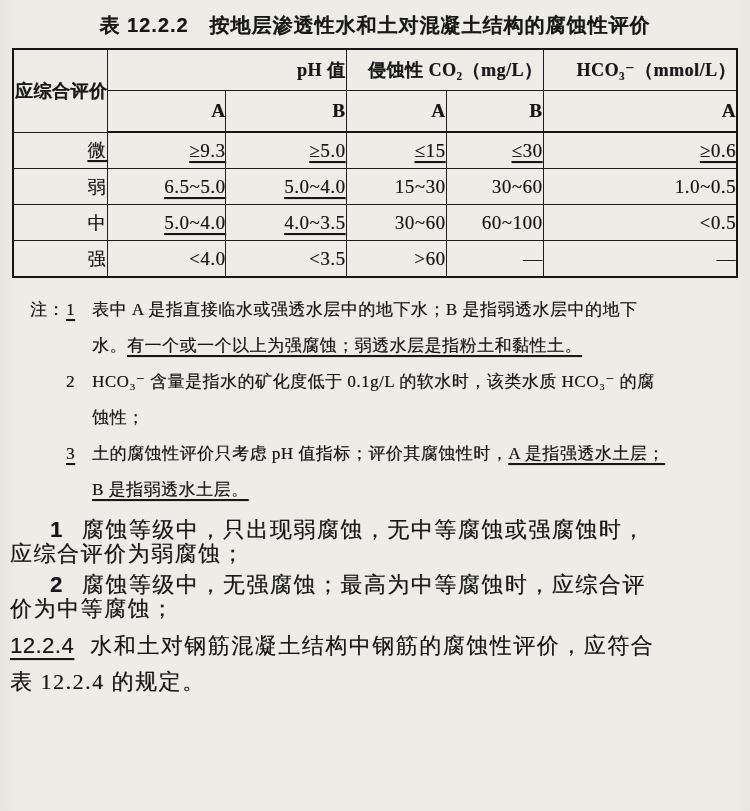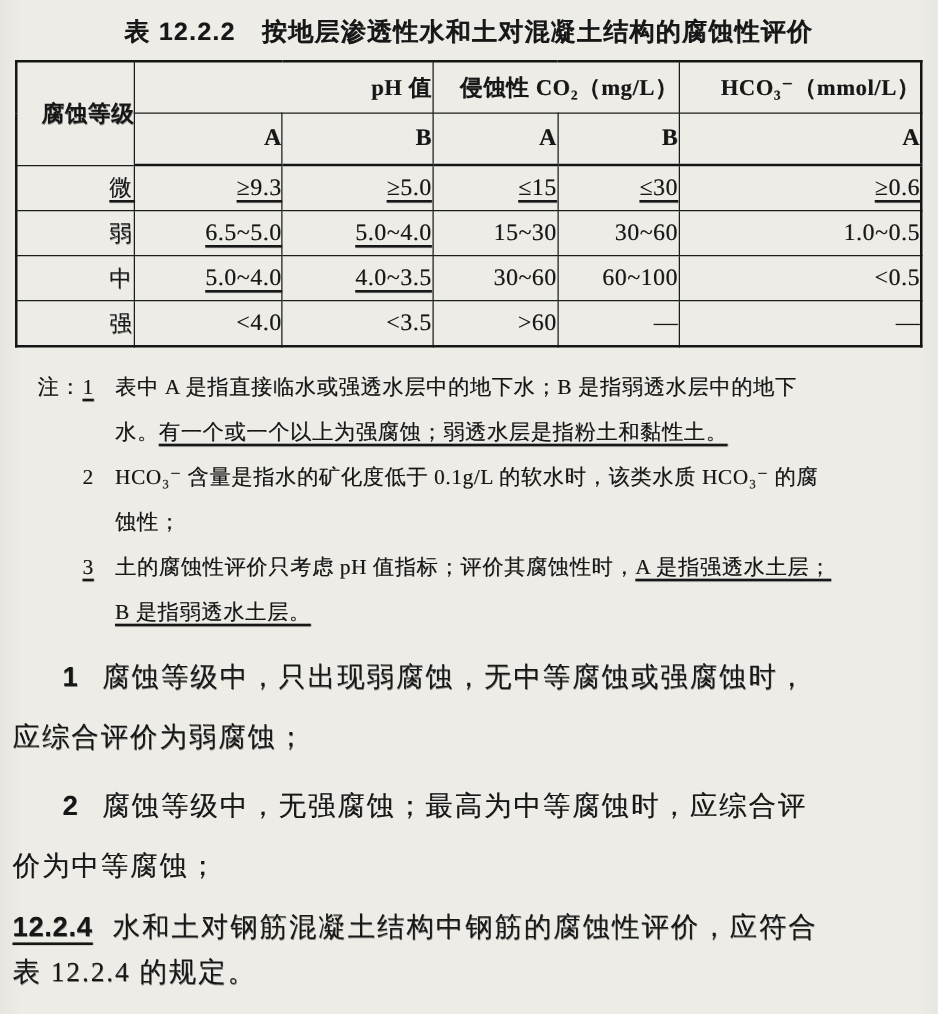--- a/index.html
+++ b/index.html
@@ -14,46 +14,46 @@
   .ctab thead th.sub{font-size:19px;}
   .ctab tbody td{font-size:19px;height:35px;letter-spacing:0.5px;}
   .ctab tbody td.grade{font-size:18px;letter-spacing:2px;}
   .u{text-decoration:underline;text-decoration-thickness:1.5px;text-underline-offset:4px;}
   .notes{margin:14px 6px 0 30px;font-size:17px;line-height:36px;letter-spacing:0.5px;}
   .note{position:relative;padding-left:62px;}
   .note span{white-space:pre-line;}
   .note-prefix{position:absolute;left:0;top:0;white-space:normal;}
   .note-marker{position:absolute;left:36px;top:0;white-space:normal;}
   .paras{margin:10px 10px 0;}
-  .para{font-size:22px;line-height:48px;margin:0 0 7px;text-indent:40px;letter-spacing:1.5px;}
+  .para{font-size:22px;line-height:24px;margin:0 0 7px;text-indent:40px;letter-spacing:1.5px;}
   .para span{white-space:pre-line;}
   .pnum{font-family:"Liberation Sans","DejaVu Sans",sans-serif;font-weight:700;margin-right:18px;}
   .section{font-size:22px;line-height:36px;margin:6px 10px 0;letter-spacing:1.5px;}
   .section span{white-space:pre-line;}
-  .secnum{font-family:"Liberation Sans","DejaVu Sans",sans-serif;font-weight:700;text-decoration:underline;text-decoration-thickness:2px;text-underline-offset:5px;margin-right:16px;letter-spacing:0.5px;}
+  .secnum{font-family:"Liberation Sans","DejaVu Sans",sans-serif;font-weight:400;text-decoration:underline;text-decoration-thickness:2px;text-underline-offset:5px;margin-right:16px;letter-spacing:0.5px;}
 </style>
 </head>
 <body>
 
 <div class="page">
 
   <p class="title">表 12.2.2　按地层渗透性水和土对混凝土结构的腐蚀性评价</p>
 
   <table class="ctab">
     <colgroup>
       <col style="width:95px">
         <col style="width:118px">
         <col style="width:120px">
       <col style="width:100px">
         <col style="width:97px">
         <col style="width:194px">
     </colgroup>
     <thead>
       <tr>
-        <th rowspan="2">腐蚀等级</th>
+        <th rowspan="2">应综合评价</th>
         <th colspan="2">pH 值</th>
         <th colspan="2">侵蚀性 CO₂（mg/L）</th>
         <th>HCO₃⁻（mmol/L）</th>
       </tr>
       <tr>
         <th class="sub">A</th>
         <th class="sub">B</th>
         <th class="sub">A</th>
         <th class="sub">B</th>
         <th class="sub">A</th>

